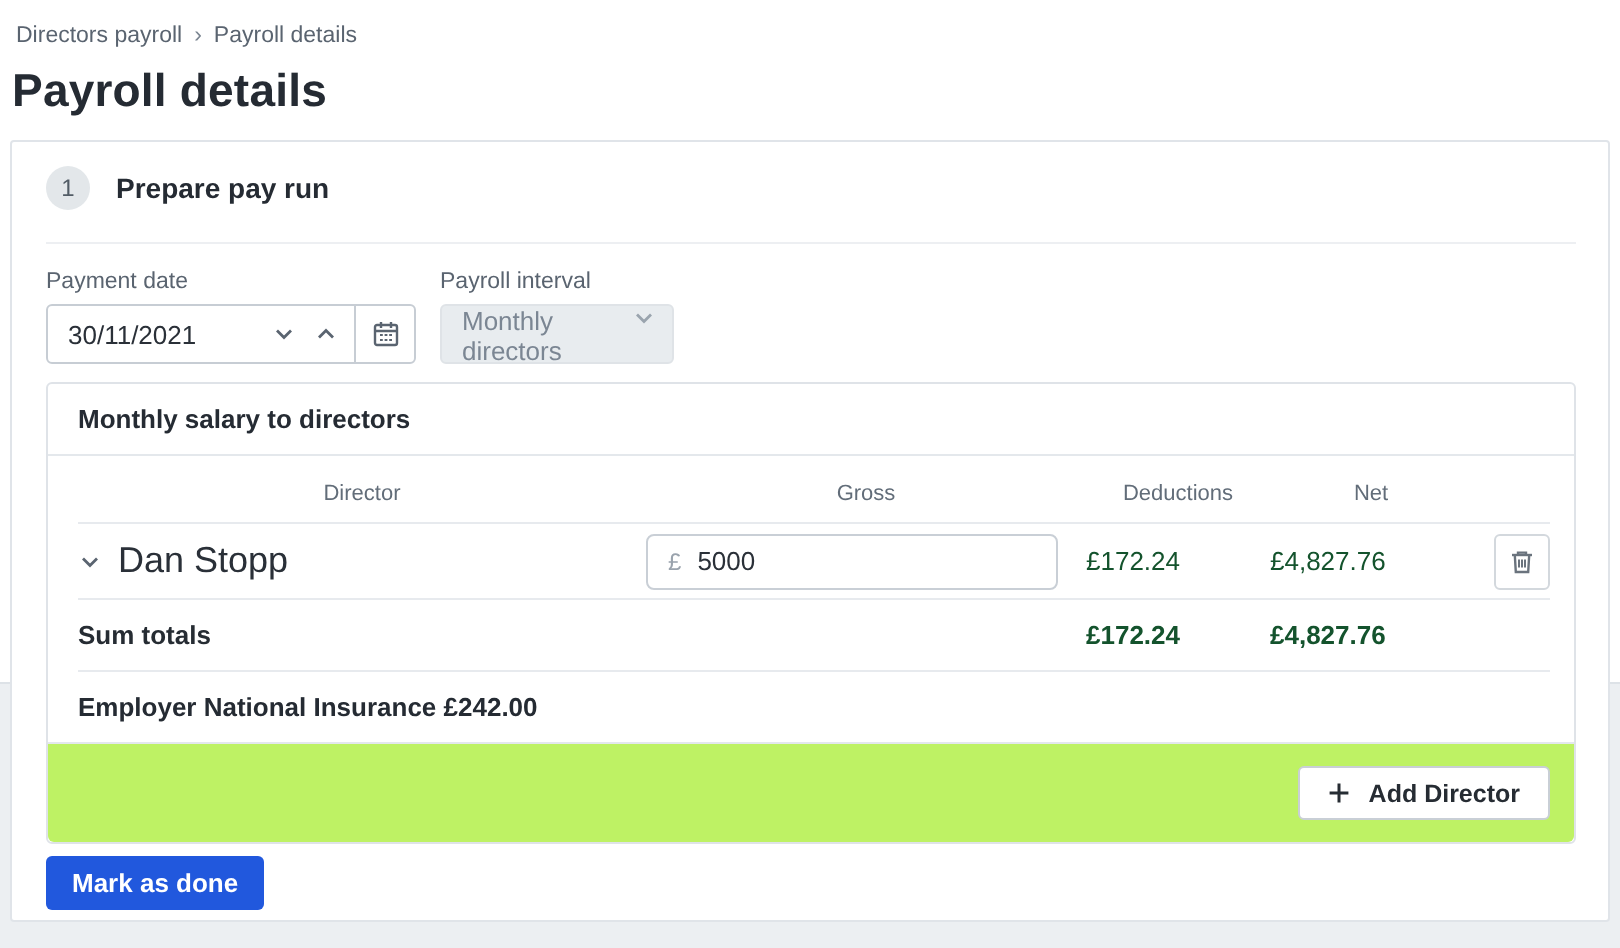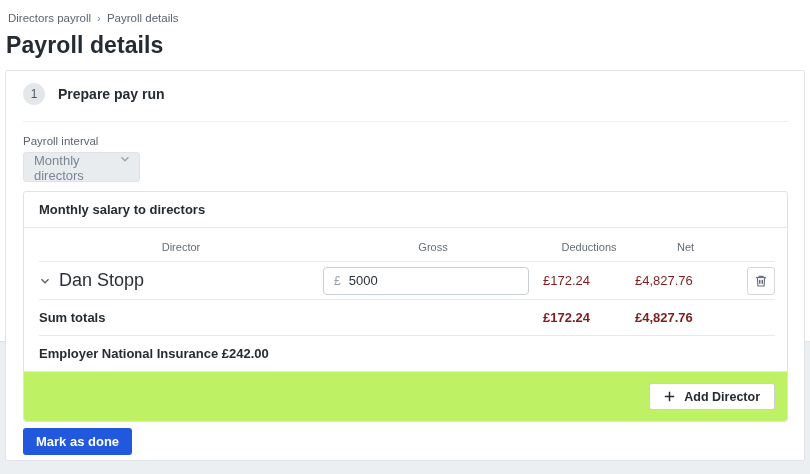--- a/index.html
+++ b/index.html
@@ -56,21 +56,21 @@
   .totals-row { height:36px; border-bottom:1px solid #e7eaee; font-weight:bold; font-size:13px; }
   .ni-row { height:35px; display:flex; align-items:center; font-weight:bold; font-size:13px; color:#252b33; }
 
   .director-cell { display:flex; align-items:center; gap:8px; font-size:18px; color:#2a3038; }
   .expander { display:flex; color:#5a6470; cursor:pointer; }
 
   .gross-input { width:206px; height:28px; border:1px solid #c9cfd6; border-radius:4px; display:flex; align-items:center; padding-left:10px; background:#fff; }
   .gross-prefix { font-size:12px; color:#9aa3ad; margin-right:8px; }
   .gross-input input { border:none; outline:none; width:150px; font-size:13px; color:#2a3038; font-family:inherit; background:transparent; }
 
-  .money { font-size:13px; color:#7f1d1d; }
+  .money { font-size:13px; color:#14532d; }
   .money.bold { font-weight:bold; }
 
   .trash-cell { display:flex; justify-content:flex-end; }
   .trash-btn { width:28px; height:28px; background:#fff; border:1px solid #d3d8dd; border-radius:3px; display:flex; align-items:center; justify-content:center; cursor:pointer; color:#6a737d; }
 
   .table-footer { position:absolute; left:0; right:0; bottom:0; height:50px; background:#bef264; border-top:1px solid #e4e8ec; display:flex; align-items:center; justify-content:flex-end; padding-right:12px; border-radius:0 0 3px 3px; }
   .add-director-btn { height:27px; background:#fff; border:1px solid #c9cfd6; border-radius:3px; display:flex; align-items:center; gap:9px; padding:0 14px; font-size:12.5px; font-weight:bold; color:#262c33; cursor:pointer; font-family:inherit; }
 
   .primary-btn { position:absolute; left:17px; top:357px; background:var(--primary,#2158dd); color:#fff; border:none; border-radius:3px; font-size:13px; font-weight:bold; padding:6px 13px; cursor:pointer; font-family:inherit; }
 
@@ -93,20 +93,47 @@
 
     <div class="step-row">
       <div class="step-badge">1</div>
       <div class="step-title">Prepare pay run</div>
     </div>
 
     <div class="card-divider"></div>
 
     <div class="form-row">
 
+      <div>
+        <div class="field-label">Payment date</div>
+        <div class="date-control">
+          <div class="date-input-wrap">
+            <input type="text" value="30/11/2021" style="">
+            <span class="steppers">
+              <span class="chev">
+                <svg width="12" height="12" viewBox="0 0 12 12">
+                    <path d="M2.5 4.2L6 7.7l3.5-3.5" fill="none" stroke="currentColor" stroke-width="1.4"></path>
+                  </svg>
+              </span>
+              <span class="chev">
+                <svg width="12" height="12" viewBox="0 0 12 12">
+                    <path d="M2.5 7.7L6 4.2l3.5 3.5" fill="none" stroke="currentColor" stroke-width="1.4"></path>
+                  </svg>
+              </span>
+            </span>
+          </div>
+          <div class="cal-btn">
+            <svg width="14" height="14" viewBox="0 0 14 14">
+                <rect x="1.5" y="2.5" width="11" height="10" rx="1" fill="none" stroke="currentColor" stroke-width="1.2"></rect>
+                <path d="M1.5 5.5h11M4.5 1v3M9.5 1v3" stroke="currentColor" stroke-width="1.2" fill="none"></path>
+                <path d="M4 7.5h1.4M6.3 7.5h1.4M8.6 7.5h1.4M4 10h1.4M6.3 10h1.4M8.6 10h1.4" stroke="currentColor" stroke-width="1.1"></path>
+              </svg>
+          </div>
+        </div>
+      </div>
 
       <div>
         <div class="field-label">Payroll interval</div>
         <div class="select-control">
           <span>Monthly directors</span>
           <span class="chev">
             <svg width="12" height="12" viewBox="0 0 12 12">
                 <path d="M2.5 4.2L6 7.7l3.5-3.5" fill="none" stroke="currentColor" stroke-width="1.4"></path>
               </svg>
           </span>

